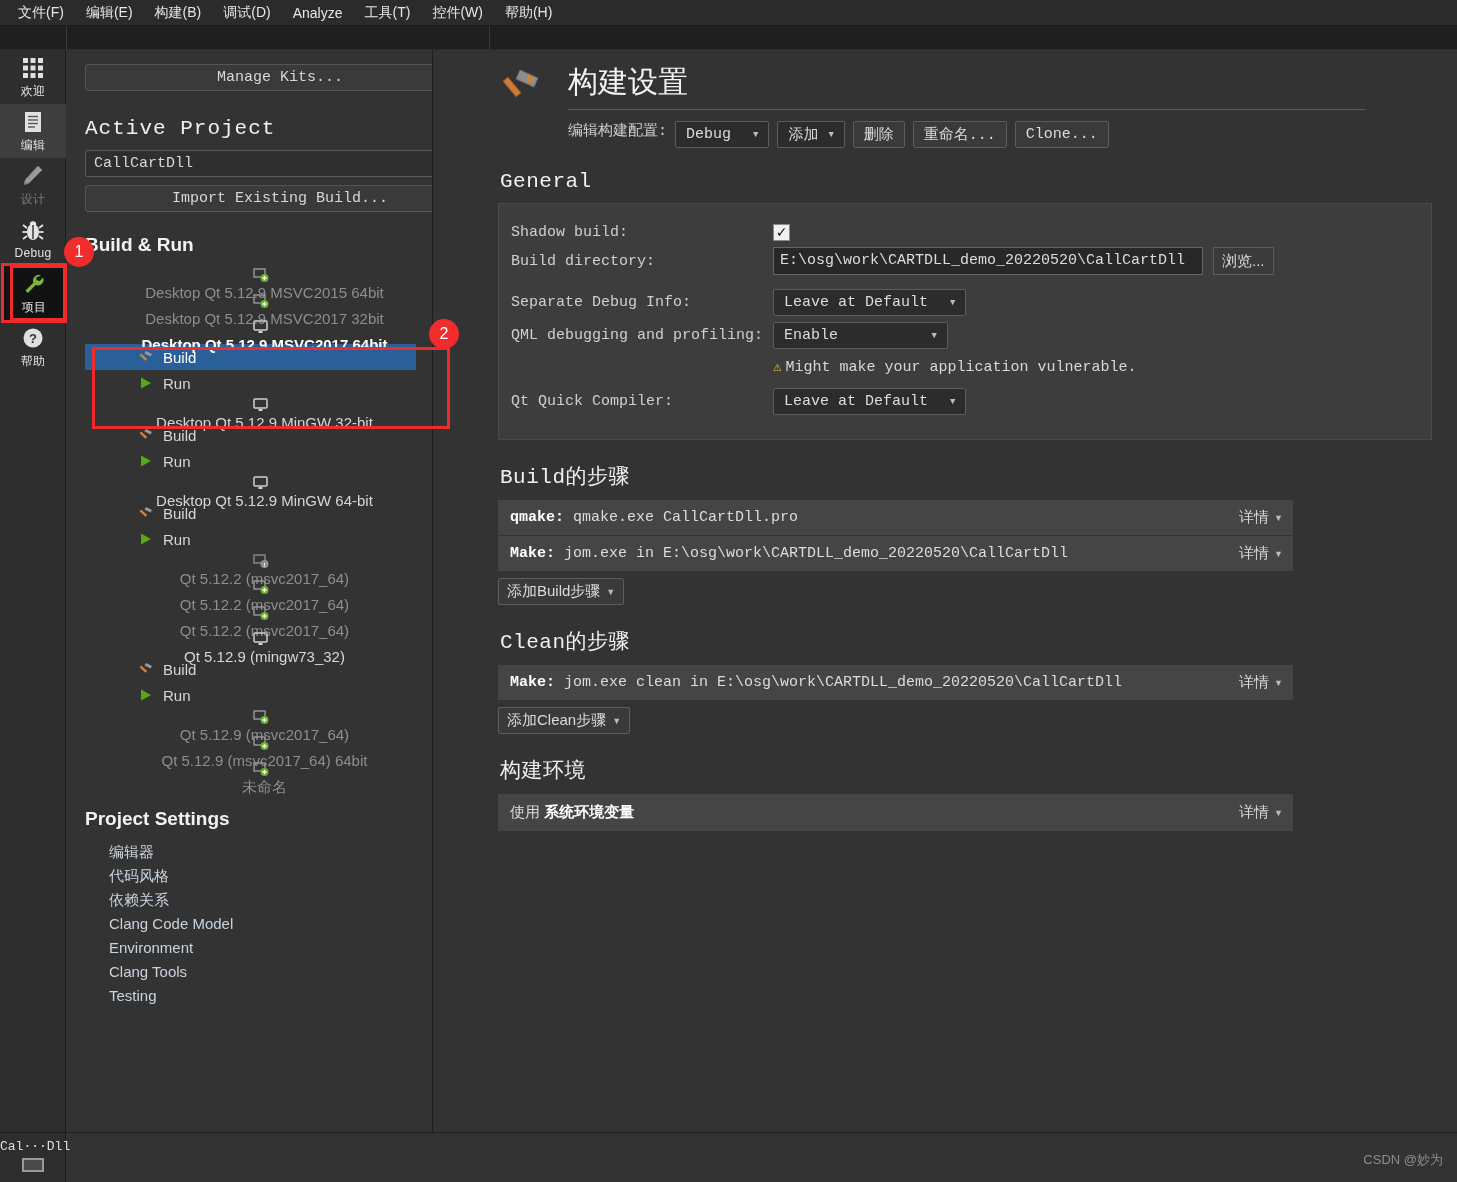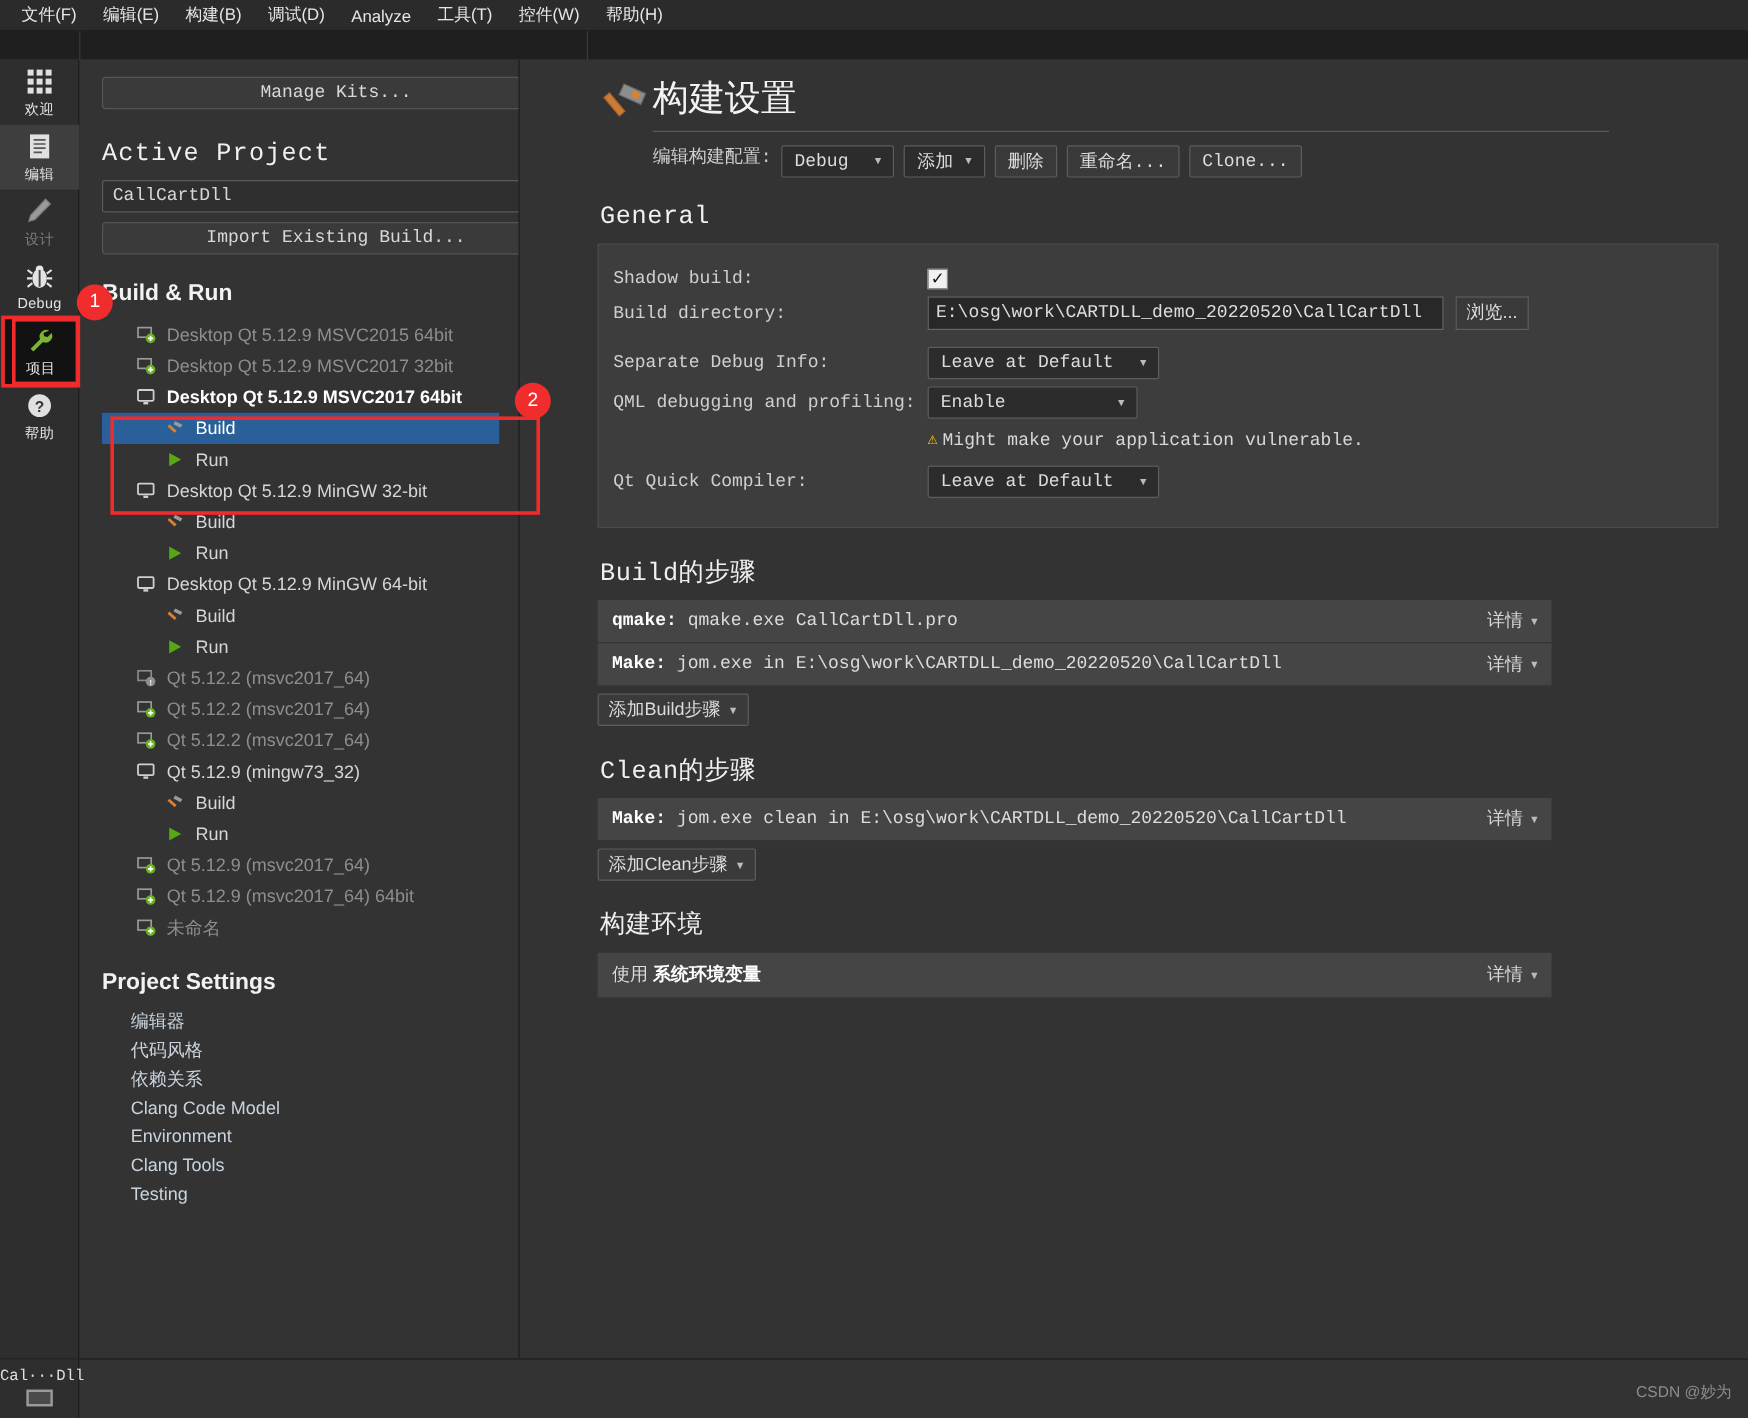--- a/index.html
+++ b/index.html
@@ -100,21 +100,21 @@
   .caret { font-size: 9px; color: #bbb; }
 
   .tree { margin-top: 4px; }
   .tree-row {
     display: flex; align-items: center;
     height: 26px; padding-left: 28px;
     font-family: "Liberation Sans", sans-serif;
     font-size: 15px; color: #bdbdbd;
     white-space: nowrap;
   }
-  .tree-row.kit { color: #d6d6d6; }
+  .tree-row.kit { color: #d6d6d6; flex-direction: column; }
   .tree-row.kit.bold { color: #ffffff; font-weight: bold; }
   .tree-row.grey { color: #8e8e8e; }
   .tree-row.child { padding-left: 52px; color: #d6d6d6; }
   .tree-row.selected { background: #2a6099; color: #ffffff; }
   .tree-ico { width: 18px; height: 16px; margin-right: 8px; flex: 0 0 18px; }
 
   .ps-list { margin-top: 6px; padding-left: 24px; }
   .ps-item {
     font-size: 15px; color: #c9d4de;
     line-height: 24px; white-space: nowrap;
@@ -135,21 +135,21 @@
   }
 
   
   .content {
     position: absolute; left: 490px; top: 50px;
     width: 967px; height: 1082px;
     background: #333333;
     padding: 8px 82px 0 8px;
     overflow: hidden;
   }
-  .page-head { display: flex; align-items: flex-start; gap: 0; }
+  .page-head { display: flex; align-items: flex-start; gap: 24px; }
   .hammer { width: 46px; height: 52px; flex: 0 0 46px; margin-top: 8px; }
   .head-main { flex: 1; padding-top: 4px; }
   .page-title {
     font-family: "Liberation Sans", sans-serif;
     font-size: 30px; color: #f3f3f3;
     padding-bottom: 6px;
     border-bottom: 1px solid #5c5c5c;
     width: 797px;
   }
   .cfg-row {

